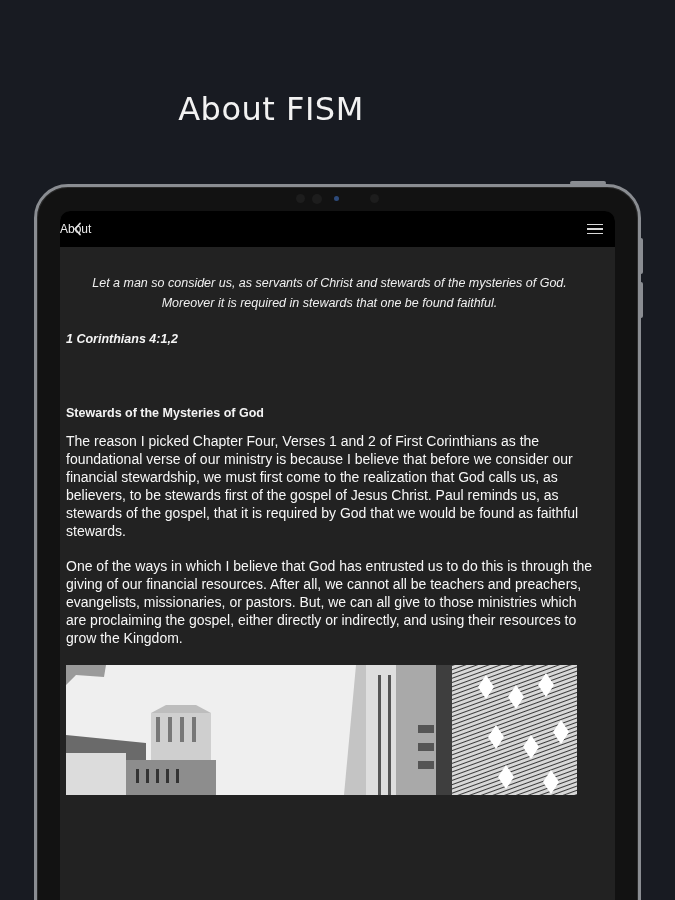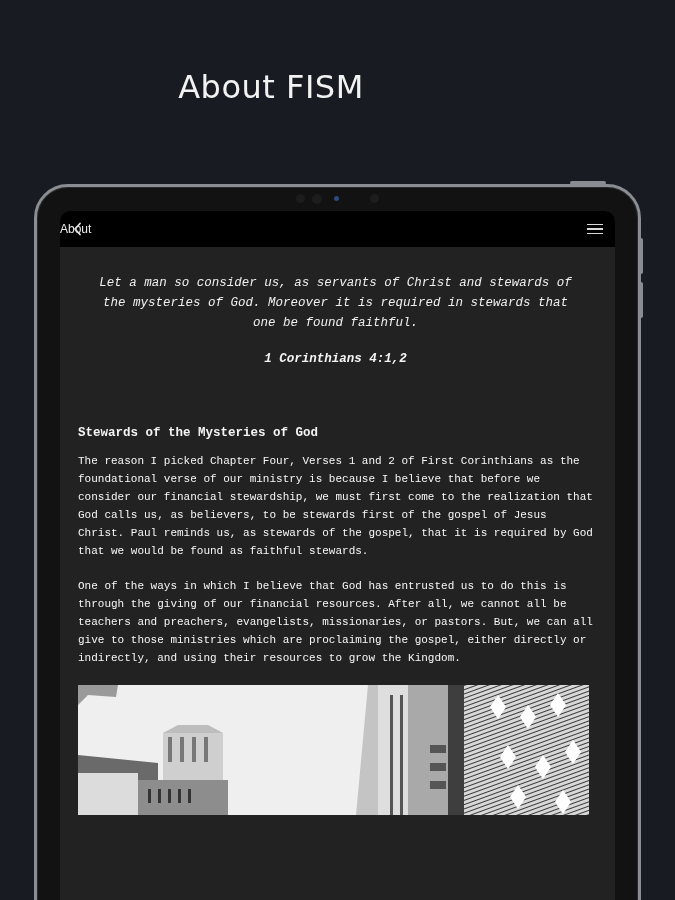--- a/index.html
+++ b/index.html
@@ -3,21 +3,21 @@
   <meta charset="utf-8">
   <style>
     * { box-sizing: border-box; margin: 0; padding: 0; }
     html, body {
       width: 675px; height: 900px; overflow: hidden;
       background: #181b22;
       font-family: "Liberation Sans", sans-serif;
     }
     .stage { position: relative; width: 675px; height: 900px; background: #181b22; }
     .promo-title {
-      position: absolute; top: 68px; left: 0; width: 542px;
+      position: absolute; top: 90px; left: 0; width: 542px;
       text-align: center; color: #f2f2f2;
       font-family: "DejaVu Sans", sans-serif;
       font-size: 32px; letter-spacing: 0.5px;
     }
     
     .device {
       position: absolute; left: 34px; top: 184px; width: 607px; height: 760px;
       border-radius: 34px;
       background: #121212;
       border: 3px solid #8a8d92;
@@ -55,34 +55,34 @@
       position: absolute; left: 8px; top: 8px; width: 20px; height: 20px;
       display: flex; align-items: center; justify-content: center; cursor: pointer;
     }
     .nav-menu {
       position: absolute; right: 12px; top: 10px; width: 16px; height: 16px;
       display: flex; flex-direction: column; justify-content: center; gap: 3px; cursor: pointer;
     }
     .nav-menu span { display: block; height: 1.5px; background: #d8d8d8; }
     .nav-title { color: #ececec; font-size: 12px; }
 
-    .content { padding: 26px 22px 0 18px; color: #f4f4f4; font-family: Liberation Mono, monospace; }
+    .content { padding: 26px 22px 0 6px; color: #f4f4f4; }
     .verse {
       font-style: italic; font-size: 12.5px; line-height: 20px;
       text-align: center; padding: 0 10px; color: #f0f0f0;
     }
     .verse-ref {
       font-style: italic; font-weight: bold; font-size: 12.5px;
-      text-align: center; margin-top: 19px;
+      text-align: left; margin-top: 19px;
     }
     .section-heading {
       font-weight: bold; font-size: 12.5px; margin-top: 60px;
     }
     .para {
-      font-size: 11px; line-height: 18px; margin-top: 12px; color: #f7f7f7;
+      font-size: 14px; line-height: 18px; margin-top: 12px; color: #f7f7f7;
     }
     .para + .para { margin-top: 17px; }
     .photo {
       margin-top: 18px; width: 511px; height: 130px; background: #efefef;
       overflow: hidden; position: relative;
     }
   </style>
 </head>
 <body>
 

